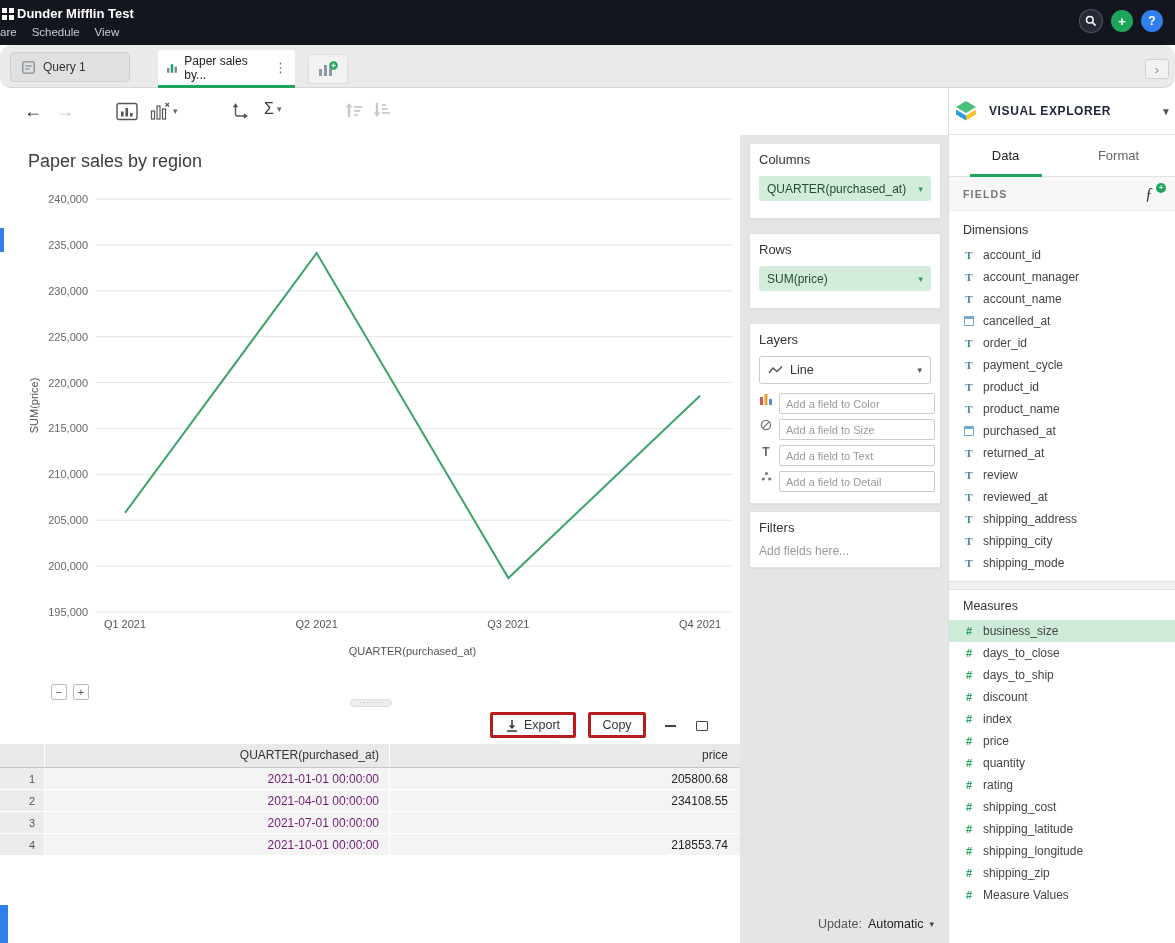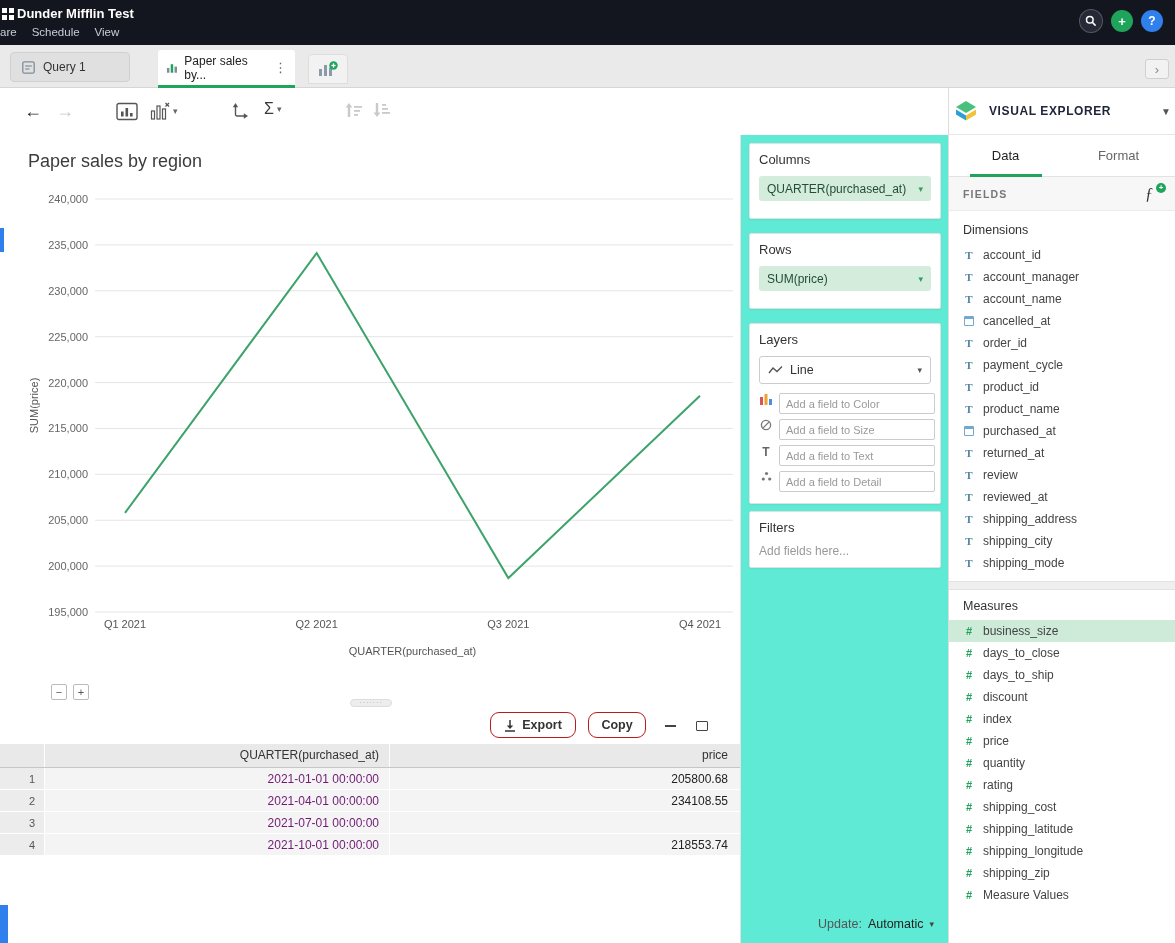--- a/index.html
+++ b/index.html
@@ -14,21 +14,21 @@
   .tb-menu{position:absolute;left:0;top:26px;display:flex;gap:15px;font-size:11.5px;color:#c9ccd6;}
   .tb-menu span{cursor:pointer;}
   .tb-icons{position:absolute;right:12px;top:9px;display:flex;gap:8px;align-items:center;}
   .circle{width:22px;height:22px;border-radius:50%;display:flex;align-items:center;justify-content:center;
     font-size:13px;font-weight:700;color:#fff;cursor:pointer;}
   .search-circle{width:24px;height:24px;background:#262a36;border:1px solid #8185922;border:1px solid #81859280;}
   .plus-circle{background:#1fa45c;}
   .help-circle{background:#2f80ed;font-size:12px;}
 
   
-  .tabbar{position:absolute;left:0;top:45px;width:1175px;height:43px;background:#eaeaea;border-bottom:1px solid #d6d6d6;z-index:20;}
+  .tabbar{position:absolute;left:0;top:45px;width:1175px;height:43px;background:#eaeaea;border-bottom:1px solid #d6d6d6;z-index:20;border-radius:12px;}
   .tab-query{position:absolute;left:10px;top:7px;width:120px;height:30px;background:#e0e0e0;border:1px solid #d0d0d0;
     border-radius:4px;display:flex;align-items:center;gap:8px;padding:0 11px;font-size:12px;color:#333;cursor:pointer;}
   .tab-active{position:absolute;left:158px;top:5px;width:137px;height:38px;background:#fff;display:flex;align-items:center;
     gap:6px;padding:0 8px;font-size:12px;color:#222;border-bottom:3px solid #1fa45c;border-radius:3px 3px 0 0;cursor:pointer;}
   .tab-active .dots{margin-left:auto;color:#666;font-size:13px;letter-spacing:0;}
   .tab-new{position:absolute;left:308px;top:9px;width:40px;height:30px;background:#f2f2f2;border:1px solid #ddd;
     border-radius:4px 4px 0 0;display:flex;align-items:center;justify-content:center;cursor:pointer;}
   .tab-overflow{position:absolute;right:6px;top:14px;width:24px;height:20px;background:#f2f2f2;border:1px solid #cfcfcf;
     border-radius:3px;color:#888;font-size:13px;display:flex;align-items:center;justify-content:center;cursor:pointer;}
 
@@ -48,42 +48,42 @@
   #chart-svg .grid{stroke:#e5e5e5;stroke-width:1;}
   #chart-svg text{font-family:"Liberation Sans",sans-serif;}
   #chart-svg .ytick{font-size:11px;fill:#666;text-anchor:end;}
   #chart-svg .xtick{font-size:11px;fill:#555;text-anchor:middle;}
   #chart-svg .axis-title{font-size:11px;fill:#555;text-anchor:middle;}
   .zoom-btn{position:absolute;width:16px;height:16px;background:#fff;border:1px solid #bbb;border-radius:2px;
     font-size:11px;color:#555;display:flex;align-items:center;justify-content:center;cursor:pointer;top:549px;}
   .zoom-out{left:51px;} .zoom-in{left:73px;}
   .drag-handle{position:absolute;left:350px;top:564px;width:42px;height:8px;background:#ededed;border:1px solid #ddd;
     border-radius:4px;color:#b5b5b5;font-size:7px;line-height:5px;text-align:center;letter-spacing:1px;cursor:row-resize;overflow:hidden;}
-  .res-btn{position:absolute;top:577px;height:26px;background:#fff;border:1px solid #b91c1c;border-radius:9px;
-    font-size:12.5px;color:#333;display:flex;align-items:center;justify-content:center;gap:6px;cursor:pointer;font-weight:bold;}
+  .res-btn{position:absolute;top:577px;height:26px;background:#fff;border:3px solid #b91c1c;border-radius:2px;
+    font-size:12.5px;color:#333;display:flex;align-items:center;justify-content:center;gap:6px;cursor:pointer;}
   .btn-export{left:490px;width:86px;}
   .btn-copy{left:588px;width:58px;}
   .panel-min{position:absolute;left:660px;top:582px;width:20px;height:18px;display:flex;align-items:center;justify-content:center;cursor:pointer;}
   .panel-min i{display:block;width:11px;height:2px;background:#444;}
   .panel-max{position:absolute;left:692px;top:582px;width:20px;height:18px;display:flex;align-items:center;justify-content:center;cursor:pointer;}
   .panel-max i{display:block;width:12px;height:10px;border:1.6px solid #444;border-radius:1px;}
 
   .rtable{position:absolute;left:0;top:609px;width:740px;font-size:12px;}
   .thead{display:flex;height:24px;background:#e9e9e9;border-bottom:1px solid #c6c6c6;}
   .thead>div{line-height:23px;color:#333;}
   .th-num{width:45px;border-right:1px solid #fff;background:#e9e9e9;}
   .th-quarter{width:345px;text-align:right;padding-right:10px;border-right:1px solid #fff;}
   .th-price{flex:1;text-align:right;padding-right:12px;}
   .trow{display:flex;height:22px;background:#f4f4f4;border-bottom:1px solid #fff;cursor:default;}
   .td-num{width:45px;background:#ececec;text-align:right;padding-right:9px;color:#555;font-size:11px;line-height:22px;border-right:1px solid #fff;}
   .td-quarter{width:345px;text-align:right;padding-right:10px;line-height:22px;color:#701a75;border-right:1px solid #fff;}
   .td-price{flex:1;text-align:right;padding-right:12px;line-height:22px;color:#222;}
 
   
-  .middle-panel{position:absolute;left:740px;top:135px;width:208px;height:808px;background:#5eead4;border-left:1px solid #e2e2e2;}
+  .middle-panel{position:absolute;left:740px;top:135px;width:208px;height:808px;background:#e5e5e5;border-left:1px solid #e2e2e2;}
   .card{position:absolute;left:8px;width:192px;background:#fff;border:1px solid #e1e1e1;border-radius:2px;
     padding:8px 9px;box-shadow:0 1px 2px rgba(0,0,0,.05);}
   .card-title{font-size:13px;color:#333;margin-bottom:9px;}
   .card-columns{top:8px;height:76px;}
   .card-rows{top:98px;height:76px;}
   .card-layers{top:188px;height:181px;}
   .card-filters{top:376px;height:57px;}
   .pill{height:25px;background:#d3ecdc;border-radius:3px;display:flex;align-items:center;justify-content:space-between;
     padding:0 8px;font-size:12px;color:#234d36;font-weight:500;cursor:pointer;}
   .pill .chev{color:#2f9e5f;font-size:9px;}

